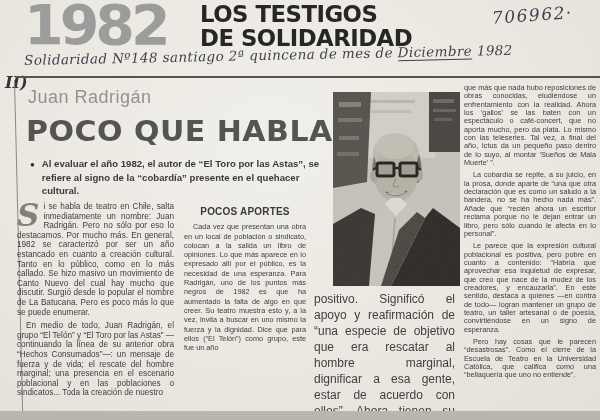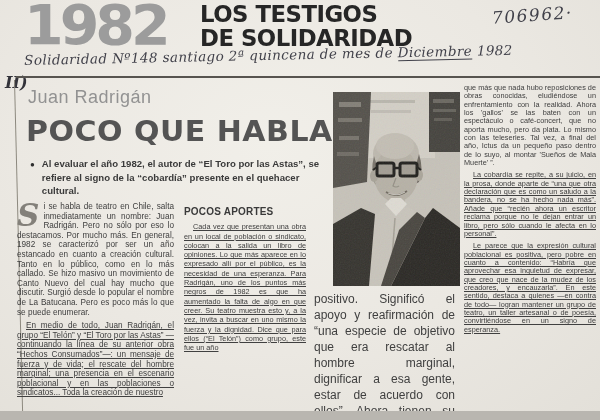--- a/index.html
+++ b/index.html
@@ -46,22 +46,22 @@
     transform-origin:left top;
   }
   .lede{left:30px;top:157px;width:292px;display:flex;gap:7px;
     font-weight:bold;font-size:9.6px;line-height:13.6px;color:#3a3a3a;}
   .lede .bullet{font-size:8px;line-height:13px;margin-top:1px;color:#2e2e2e;}
   
   .photo{left:333px;top:92px;width:127px;height:194px;}
   
   .col{position:absolute;text-align:justify;color:#404040;}
   .col p{margin:0 0 4px 0;}
-  .col p.ind{text-indent:9px;text-decoration:underline;}
-  .col-heading{font-weight:bold;text-align:left;color:#3a3a3a;
+  .col p.ind{text-indent:9px;}
+  .col-heading{font-weight:bold;text-align:center;color:#3a3a3a;
     font-size:10px;letter-spacing:0.2px;margin:9px 0 6px 0;}
   .col1{left:17px;top:202px;width:157px;font-size:8.2px;line-height:9.6px;}
   .col2{left:184px;top:198px;width:122px;font-size:7.3px;line-height:9.3px;}
   .col3{left:314px;top:291px;width:141px;font-size:12px;line-height:16px;}
   .col4{left:464px;top:84px;width:132px;font-size:7.3px;line-height:8.35px;}
   .dropcap{
     float:left;font-family:"DejaVu Serif",serif;font-style:italic;font-weight:bold;
     font-size:31px;line-height:25px;color:#83807a;margin:1px 4px 0 0;
   }
 </style>
@@ -155,15 +155,16 @@
   </div>
 
   <div class="col col3">
     <p>positivo. Significó el apoyo y reafirmación de “una especie de objetivo que era rescatar al hombre marginal, dignificar a esa gente, estar de acuerdo con ellos”. Ahora tienen su público y, por segundo año, ha sido destacado con el premio de la crítica (que este año se declaró desierto para muchos rubros).</p>
   </div>
 
   <div class="col col4">
     <p>que más que nada hubo reposiciones de obras conocidas, eludiéndose un enfrentamiento con la realidad. Ahora los 'gallos' se las baten con un espectáculo o café-concert, que no aporta mucho, pero da plata. Lo mismo con las teleseries. Tal vez, a final del año, Ictus da un pequeño paso dentro de lo suyo, al montar 'Sueños de Mala Muerte' ”.</p>
     <p class="ind">La cobardía se repite, a su juicio, en la prosa, donde aparte de “una que otra declaración que es como un saludo a la bandera, no se ha hecho nada más”. Añade que “recién ahora un escritor reclama porque no le dejan entrar un libro, pero sólo cuando le afecta en lo personal”.</p>
     <p class="ind">Le parece que la expresión cultural poblacional es positiva, pero pobre en cuanto a contenido: “Habría que aprovechar esa inquietud de expresar, que creo que nace de la mudez de los creadores, y encauzarla”. En este sentido, destaca a quienes —en contra de todo— logran mantener un grupo de teatro, un taller artesanal o de poesía, convirtiéndose en un signo de esperanza.</p>
+    <p class="ind">Pero hay cosas que le parecen “desastrosas”. Como el cierre de la Escuela de Teatro en la Universidad Católica, que califica como una “bellaquería que uno no entiende”.</p>
   </div>
 
 </div>
 
 </body></html>

